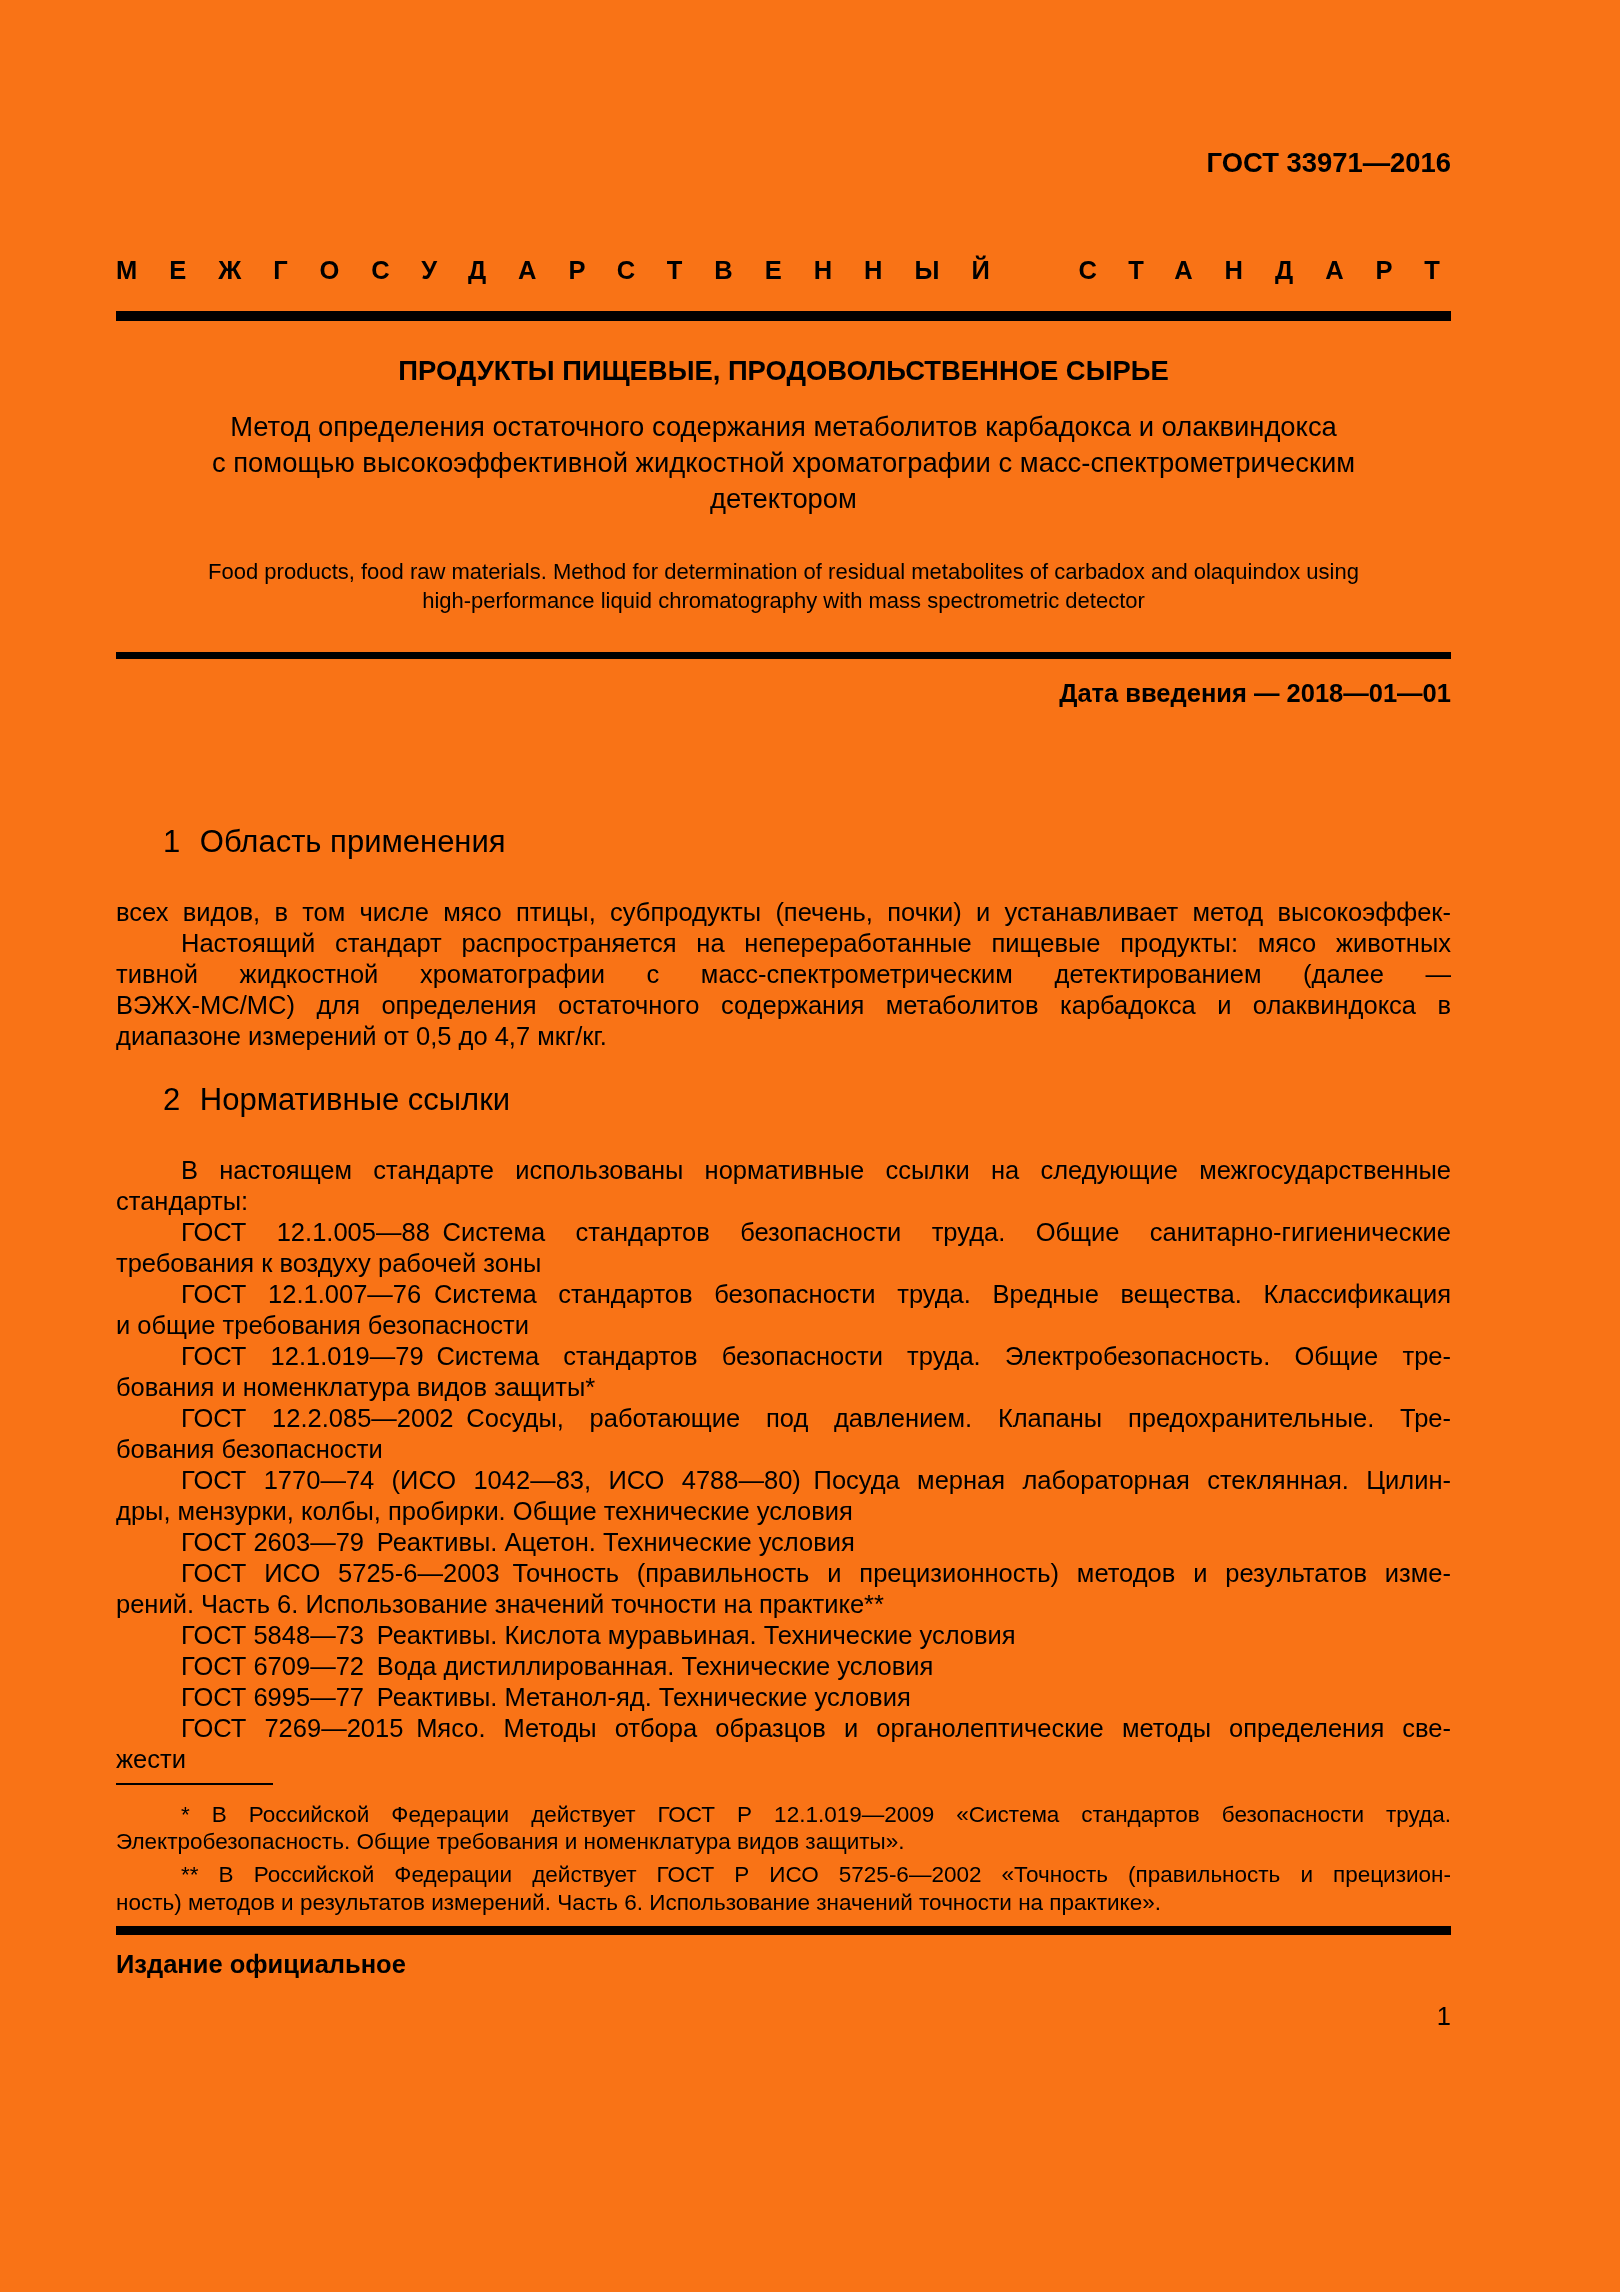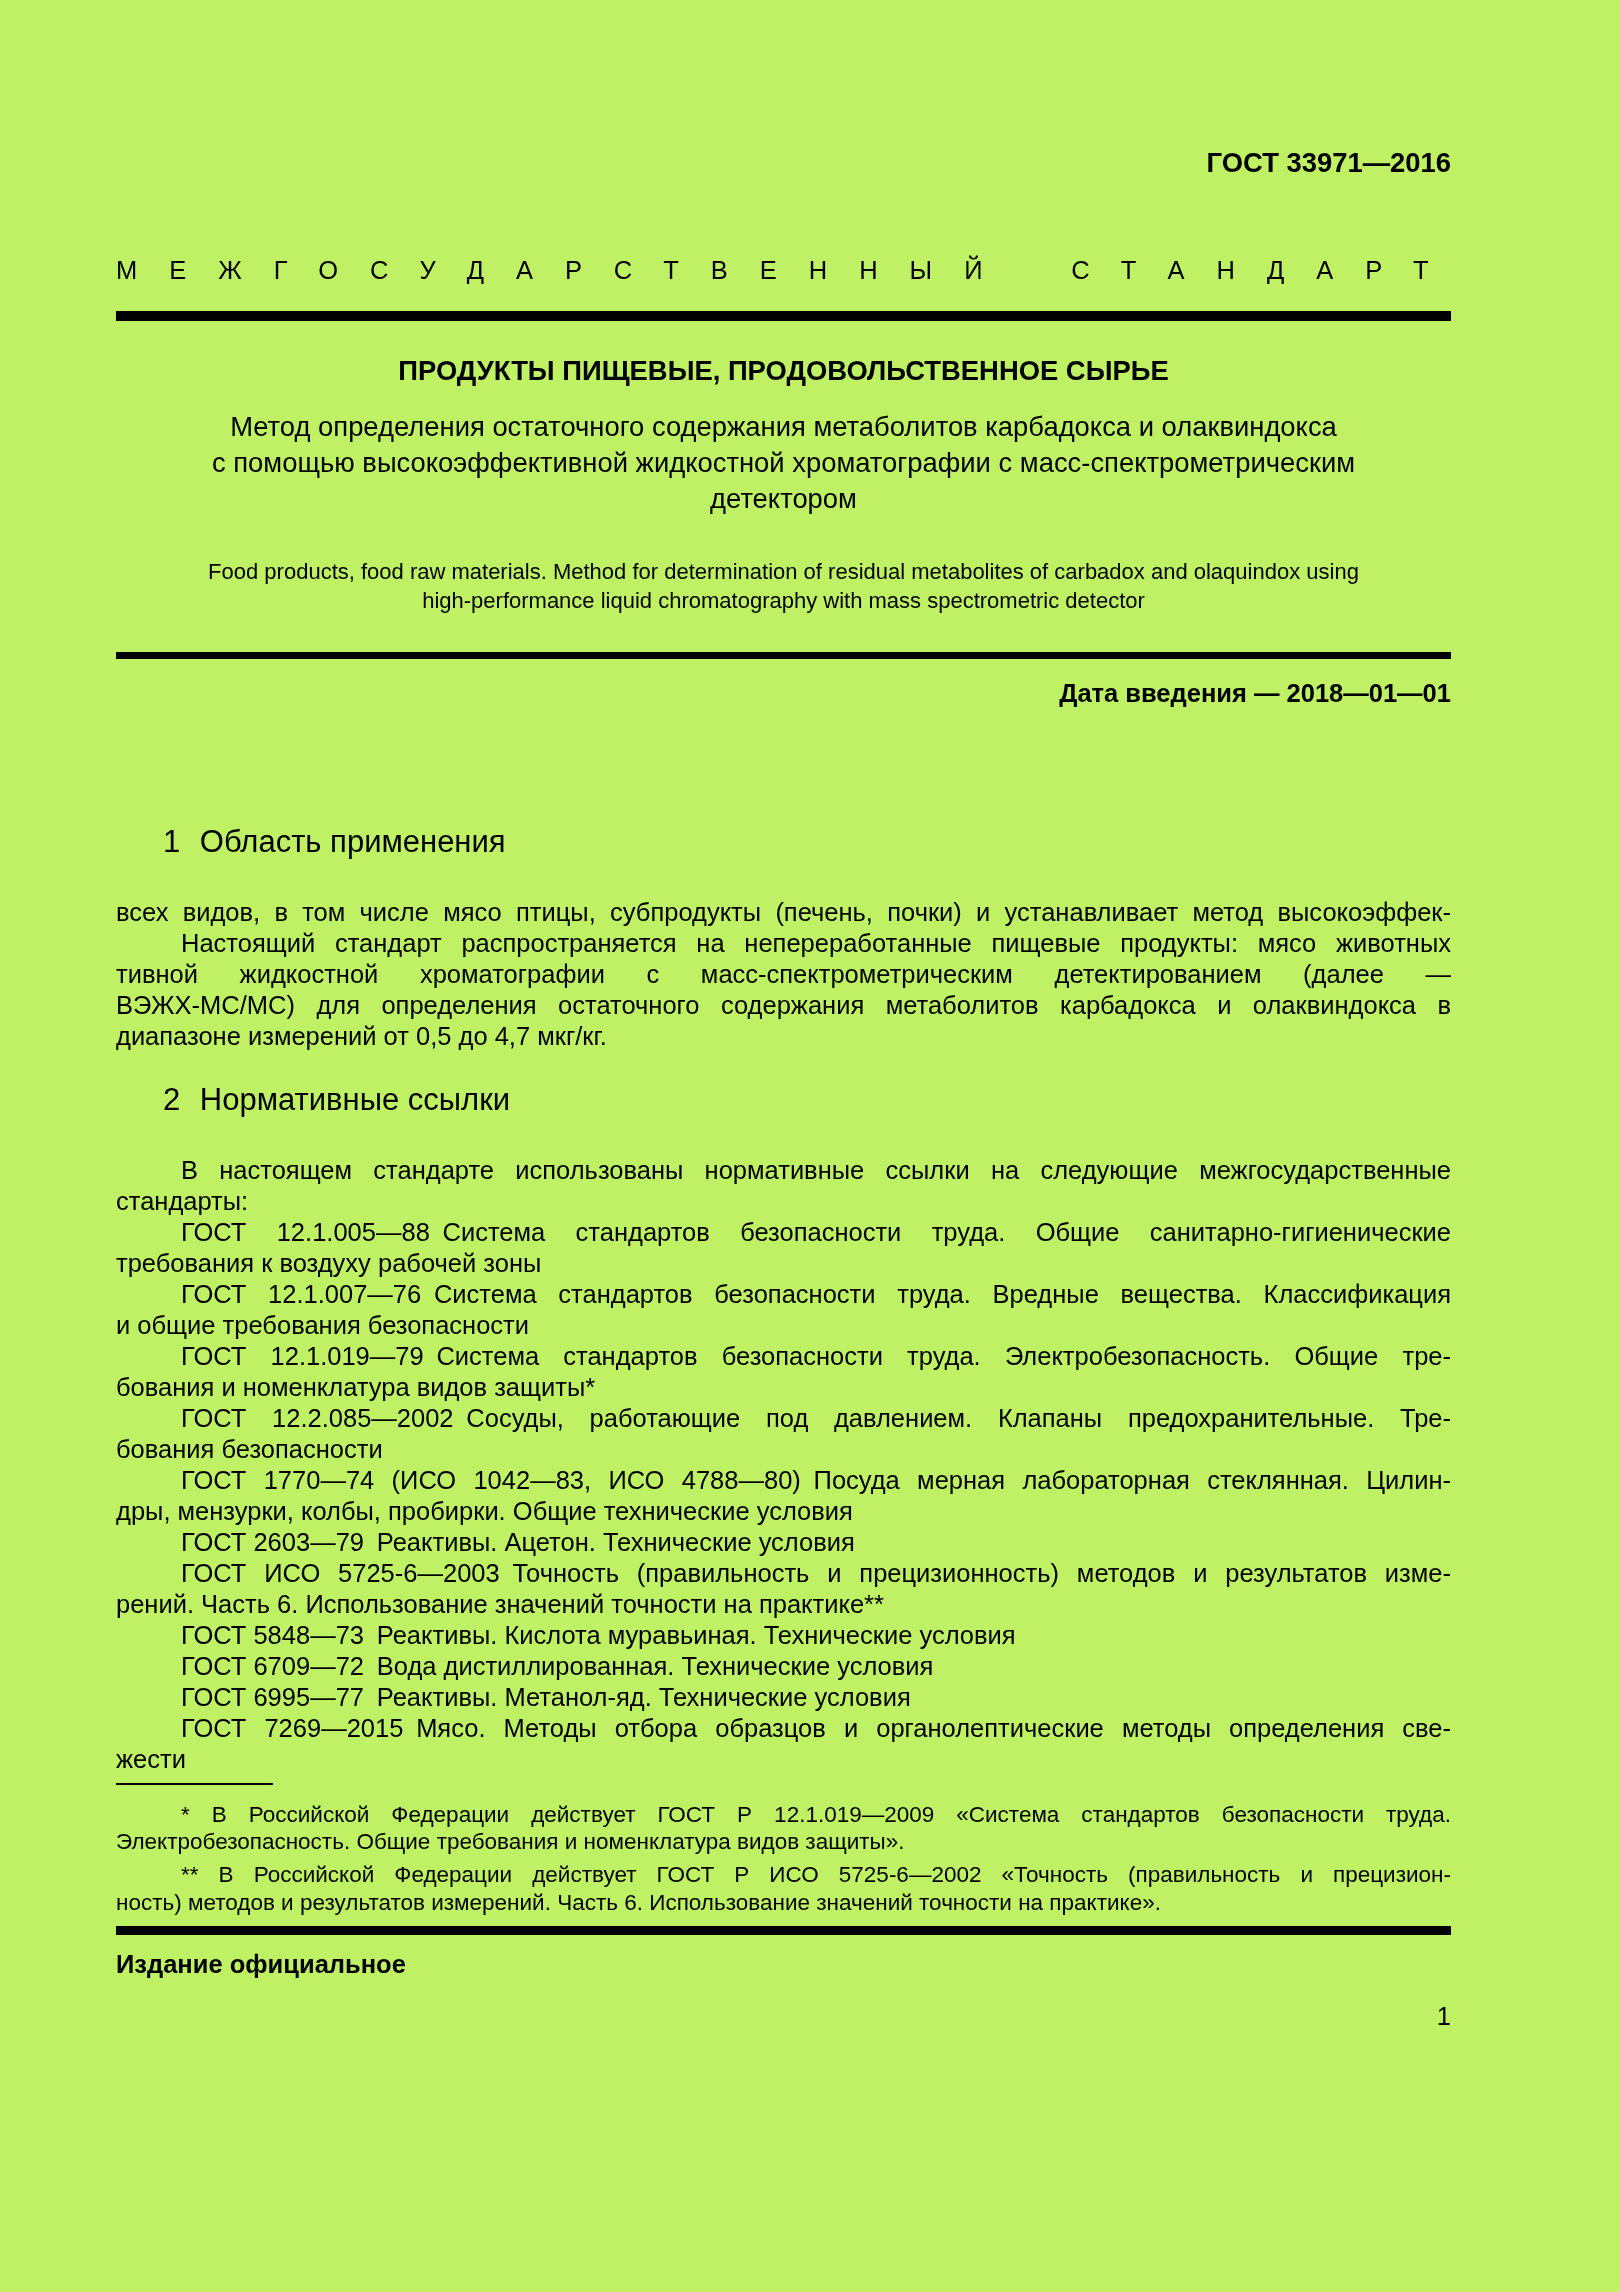--- a/index.html
+++ b/index.html
@@ -1,36 +1,36 @@
 <!DOCTYPE html>
 <html><head>
 <meta charset="utf-8">
 <style>
   html,body { margin:0; padding:0; background:#e8e8e8; }
   .page {
     position:relative;
     width:1620px; height:2293px;
     margin:0 auto;
-    background:#bef264;
+    background:#f97316;
     color:#000;
     font-family:"Liberation Sans", sans-serif;
     overflow:hidden;
   }
   .content { width:1335px; margin-left:116px; }
 
   .doc-code {
     padding-top:149px;
     text-align:right;
     font-weight:bold;
     font-size:27.4px;
     line-height:1;
   }
   .banner {
     margin-top:82px;
-    font-weight:normal;
+    font-weight:bold;
     font-size:25.5px;
     line-height:1;
     letter-spacing:32px;
     word-spacing:17.6px;
     white-space:nowrap;
     text-align:right;
   }
   .bar { background:#000; }
   .bar-1 { margin-top:27.4px; height:9.8px; }
   .bar-2 { margin-top:37px; height:7.8px; }

